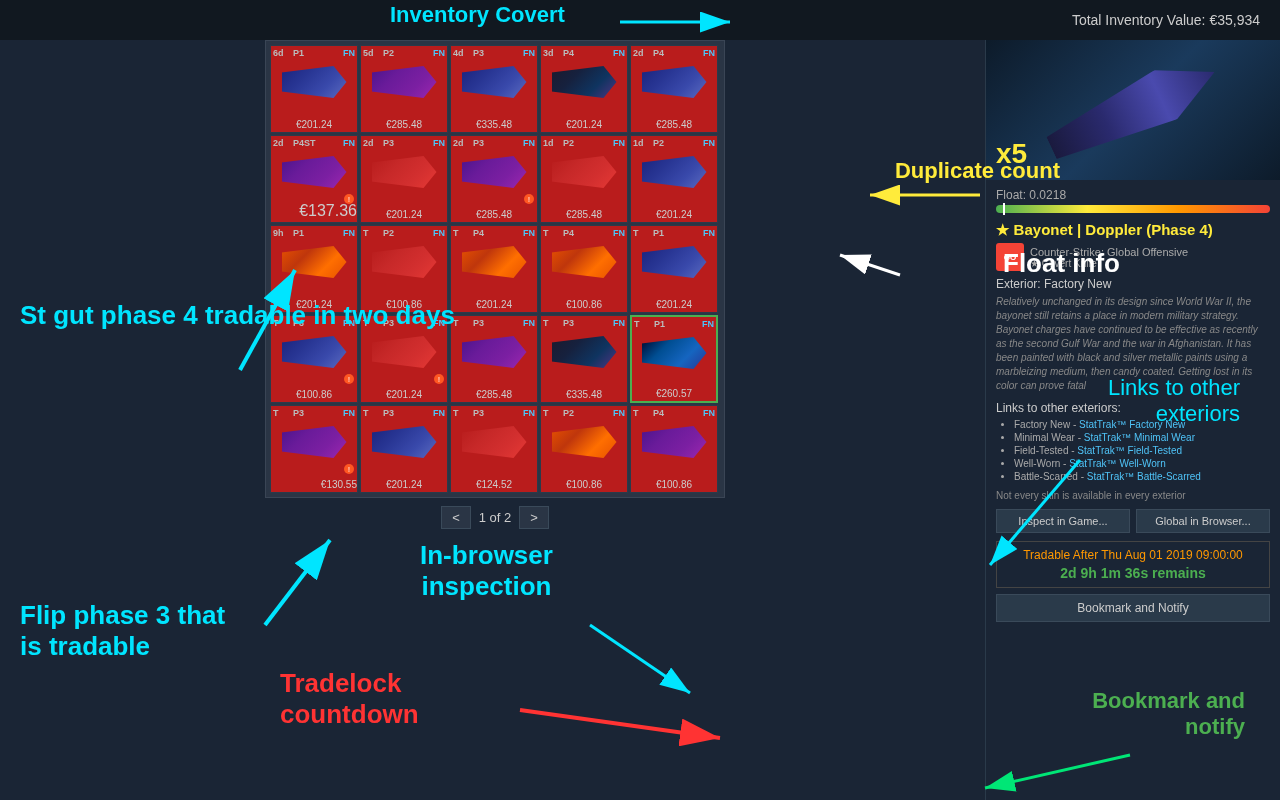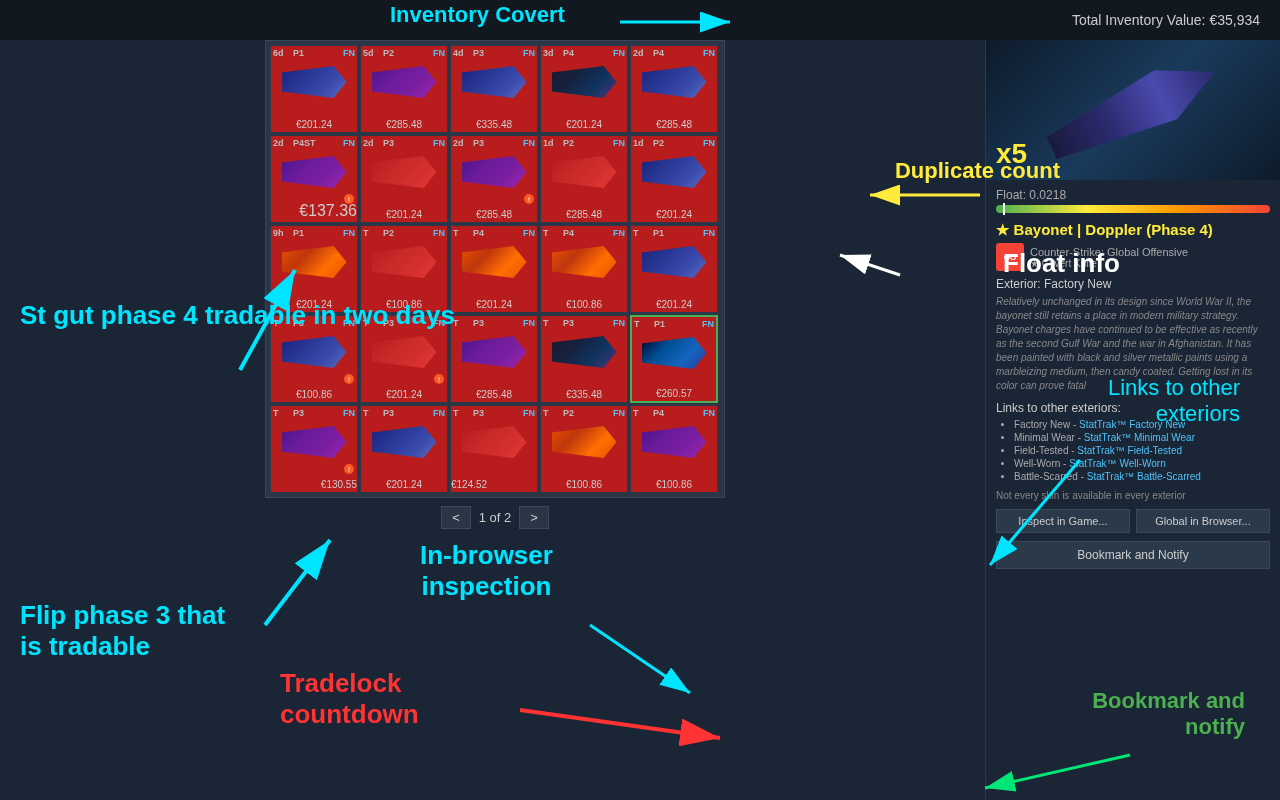--- a/index.html
+++ b/index.html
@@ -563,21 +563,21 @@
     <div style="width:65px;height:32px;margin:20px auto 0;border-radius:2px;clip-path:polygon(0 20%, 80% 0%, 100% 50%, 80% 100%, 0 80%);background:linear-gradient(135deg, #1a237e, #283593, #3949ab, #5c6bc0);"></div>
 
     <div style="position:absolute;bottom:2px;left:0;right:0;text-align:center;font-size:10px;color:#ccc;">€201.24</div>
   </div>
       <div class="item-cell">
     <div style="position:absolute;top:2px;left:2px;font-size:9px;color:#bbb;font-weight:bold;">T</div>
     <div style="position:absolute;top:2px;left:22px;font-size:9px;color:#bbb;font-weight:bold;">P3</div>
     <div style="position:absolute;top:2px;right:2px;font-size:9px;color:#4fc3f7;font-weight:bold;">FN</div>
     <div style="width:65px;height:32px;margin:20px auto 0;border-radius:2px;clip-path:polygon(0 20%, 80% 0%, 100% 50%, 80% 100%, 0 80%);background:linear-gradient(135deg, #b71c1c, #c62828, #d32f2f, #e53935);"></div>
 
-    <div style="position:absolute;bottom:2px;left:0;right:0;text-align:left;font-size:10px;color:#ccc;">€124.52</div>
+    <div style="position:absolute;bottom:2px;left:0;right:0;text-align:center;font-size:10px;color:#ccc;">€124.52</div>
   </div>
       <div class="item-cell">
     <div style="position:absolute;top:2px;left:2px;font-size:9px;color:#bbb;font-weight:bold;">T</div>
     <div style="position:absolute;top:2px;left:22px;font-size:9px;color:#bbb;font-weight:bold;">P2</div>
     <div style="position:absolute;top:2px;right:2px;font-size:9px;color:#4fc3f7;font-weight:bold;">FN</div>
     <div style="width:65px;height:32px;margin:20px auto 0;border-radius:2px;clip-path:polygon(0 20%, 80% 0%, 100% 50%, 80% 100%, 0 80%);background:linear-gradient(135deg, #e65100, #bf360c, #ff6f00, #e65100);"></div>
 
     <div style="position:absolute;bottom:2px;left:0;right:0;text-align:center;font-size:10px;color:#ccc;">€100.86</div>
   </div>
       <div class="item-cell">
@@ -626,20 +626,24 @@
           <li><span style="color:#aaa;">Field-Tested - </span><a href="#" style="color:#4fc3f7;">StatTrak™ Field-Tested</a></li>
           <li><span style="color:#aaa;">Well-Worn - </span><a href="#" style="color:#4fc3f7;">StatTrak™ Well-Worn</a></li>
           <li><span style="color:#aaa;">Battle-Scarred - </span><a href="#" style="color:#4fc3f7;">StatTrak™ Battle-Scarred</a></li>
         </ul>
     </div>
     <div class="not-every-note">Not every skin is available in every exterior</div>
     <div class="action-buttons">
       <button class="action-btn">Inspect in Game...</button>
       <button class="action-btn">Global in Browser...</button>
     </div>
+    <div class="tradable-info">
+      <div class="tradable-date">Tradable After Thu Aug 01 2019 09:00:00</div>
+      <div class="tradable-timer">2d 9h 1m 36s remains</div>
+    </div>
     <button class="bookmark-btn">Bookmark and Notify</button>
   </div>
 </div>
 
 <div class="label-inventory-value annotation">Inventory Covert</div>
 
 <div class="label-duplicate annotation annotation-yellow">Duplicate count</div>
 
 <div class="label-float annotation" style="color:white;">Float info</div>
 

